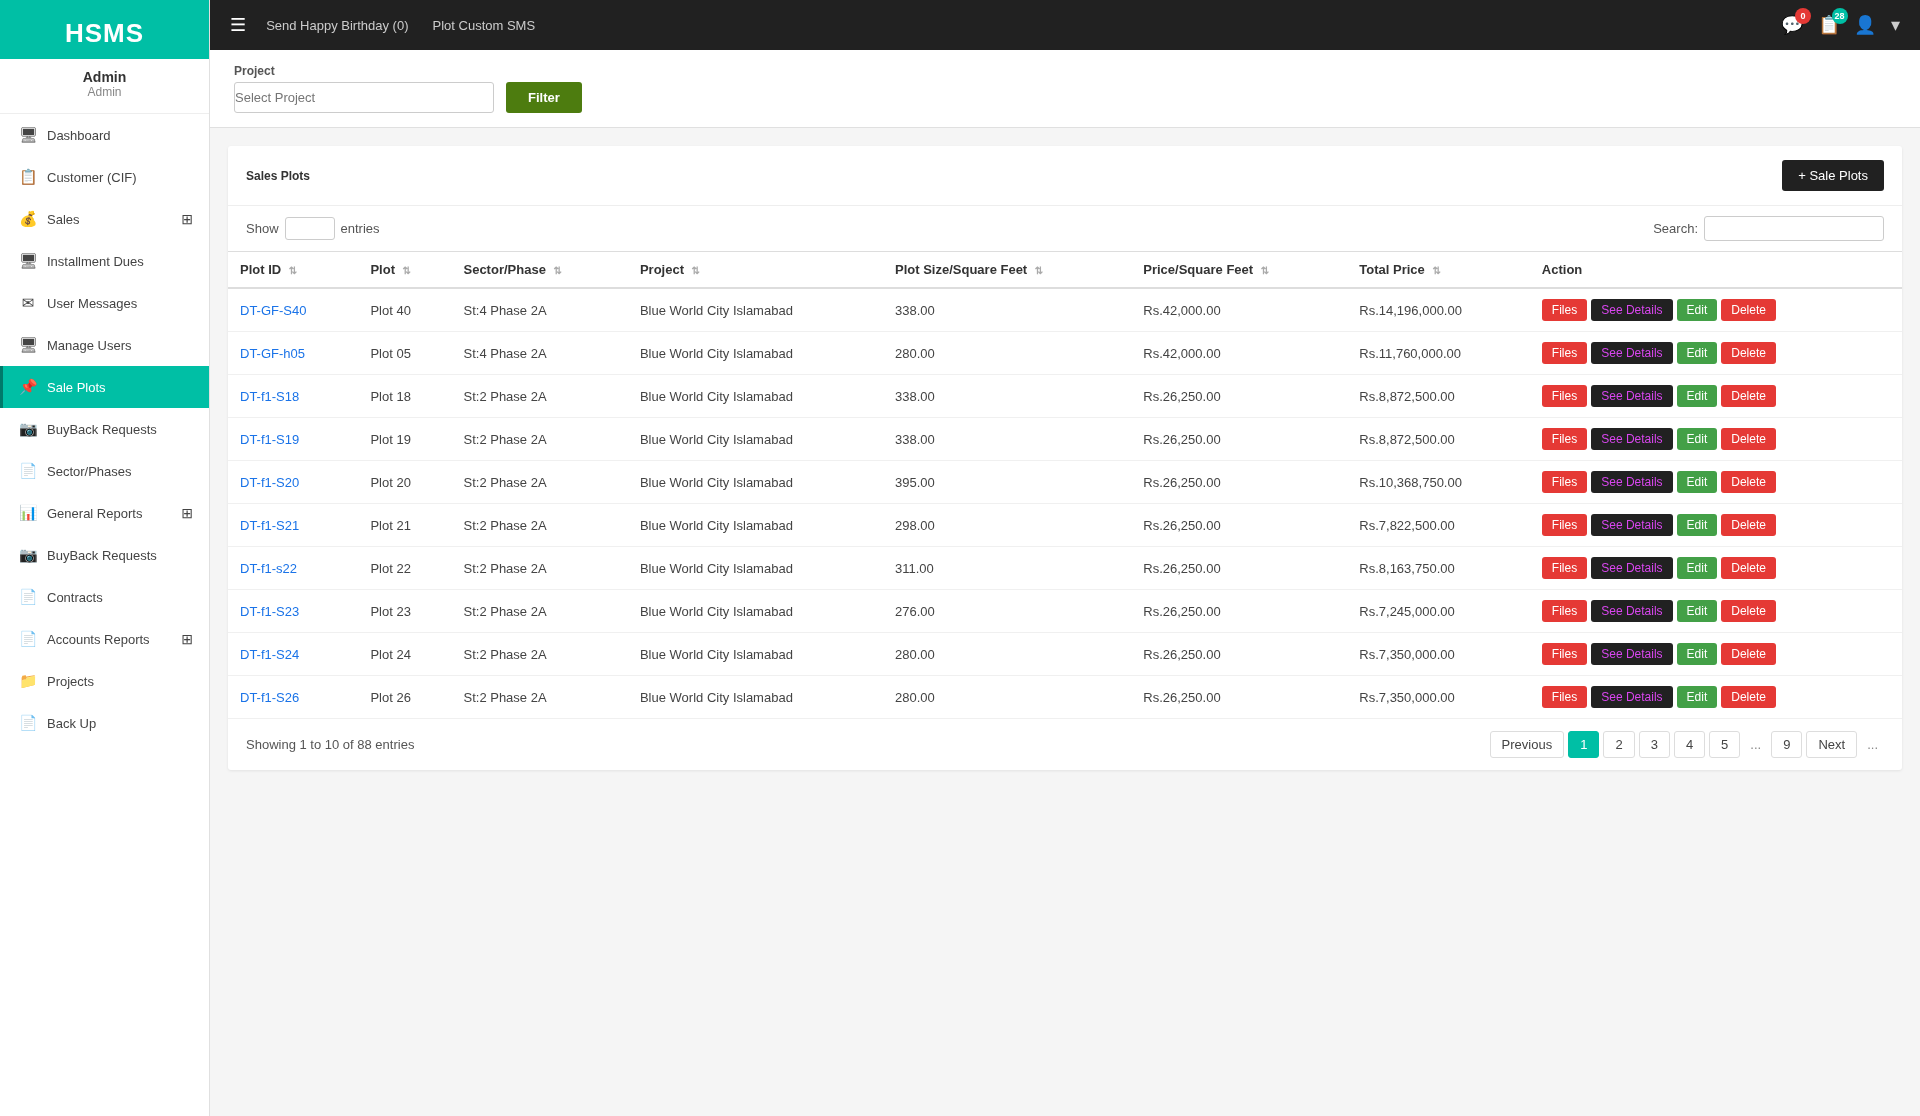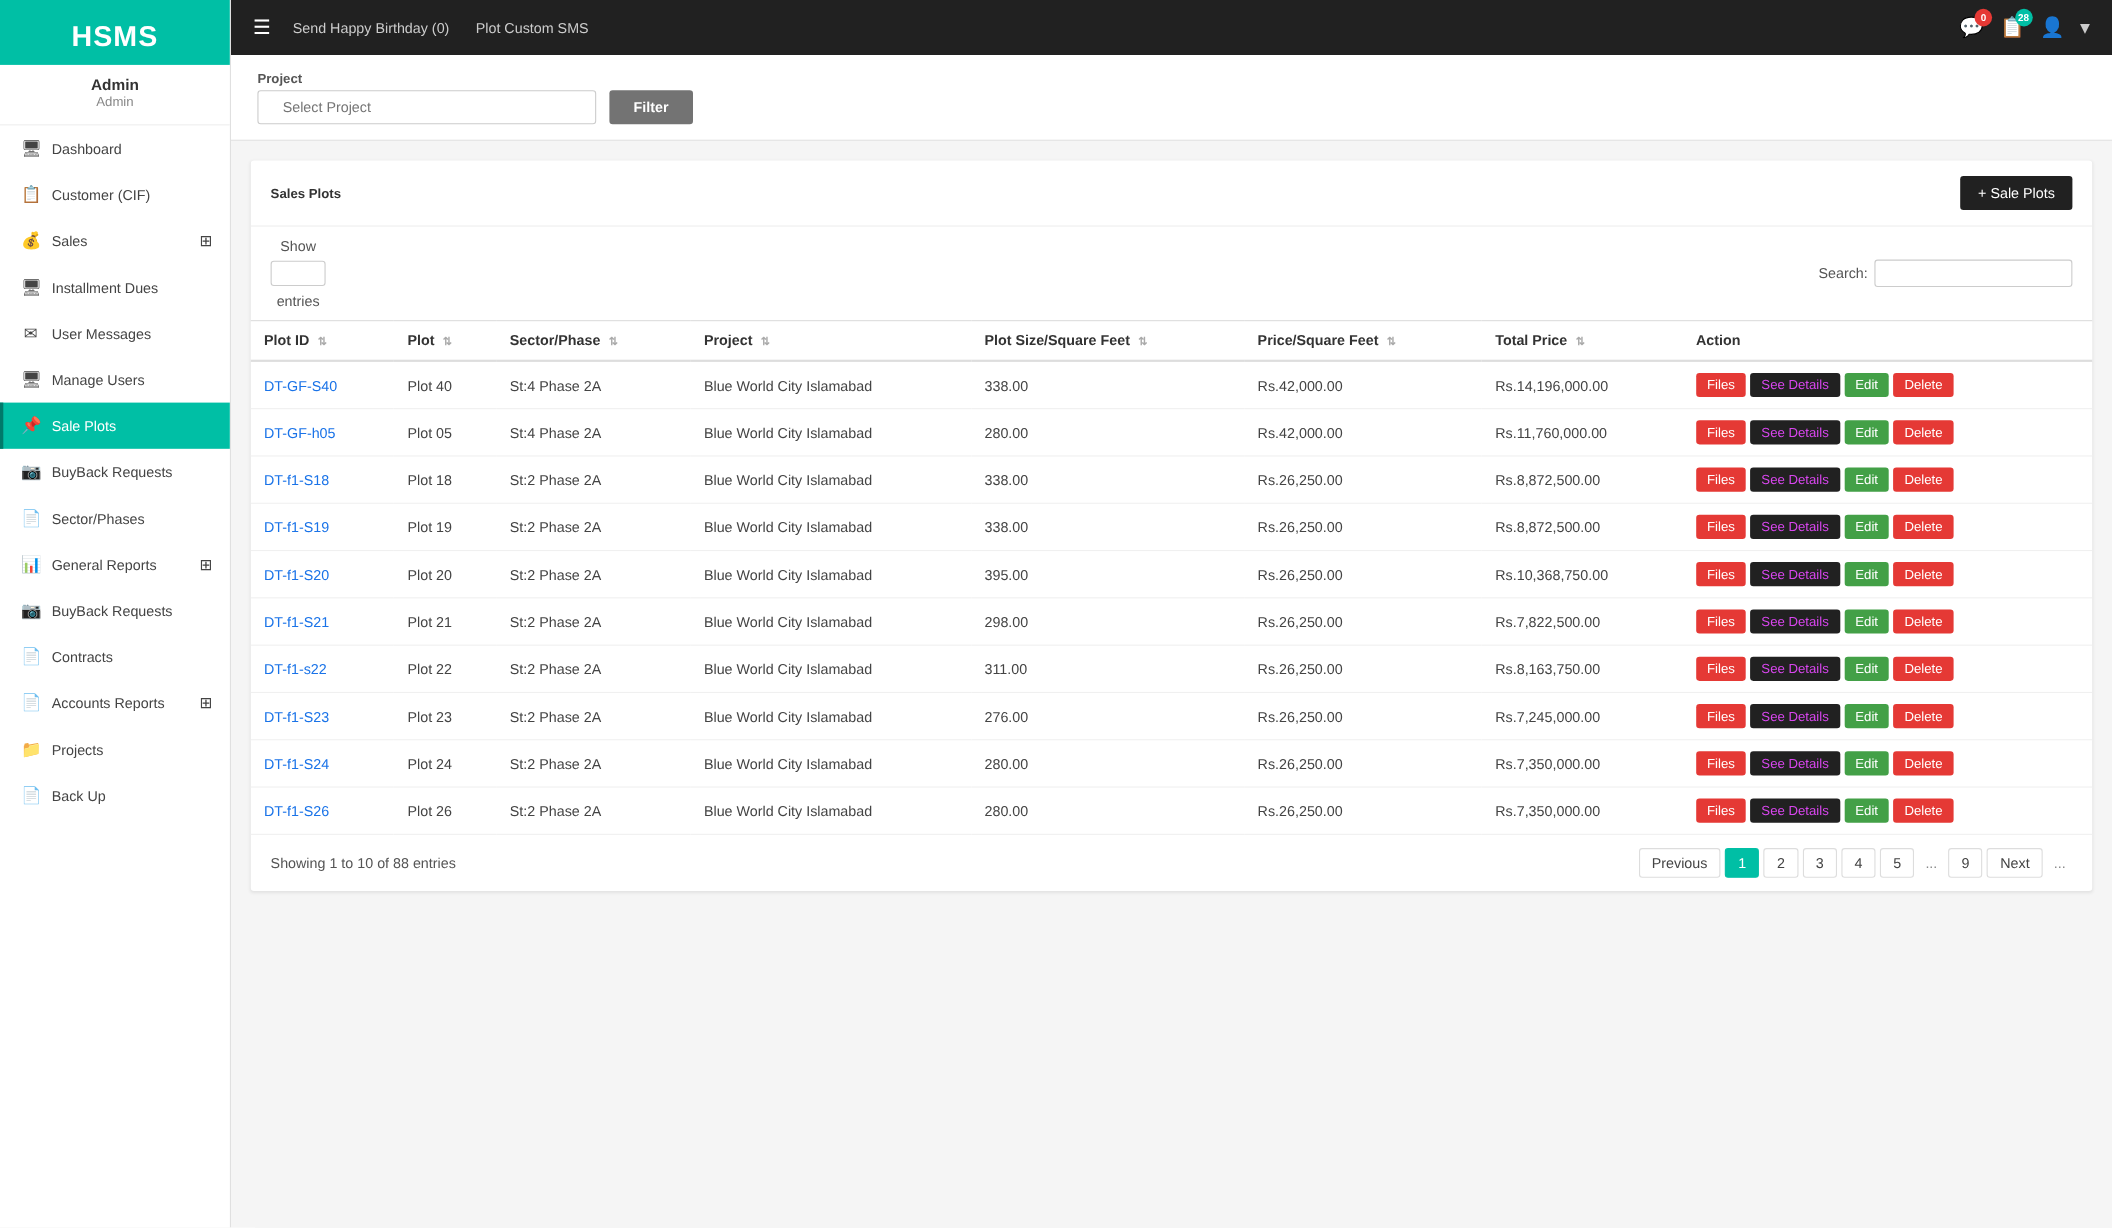--- a/index.html
+++ b/index.html
@@ -113,27 +113,27 @@
       border-bottom: 1px solid #e0e0e0;
       display: flex;
       align-items: flex-end;
       gap: 12px;
     }
     #filter-bar .field-group { display: flex; flex-direction: column; gap: 4px; }
     #filter-bar label { font-size: 12px; color: #555; font-weight: 600; }
     #filter-bar input[type="text"] {
       border: 1px solid #ccc;
       border-radius: 3px;
-      padding: 7px 22px;
-      font-size: 13px;
-      width: 308px;
+      padding: 7px 0;
+      font-size: 13px;
+      width: 260px;
       outline: none;
     }
     #filter-btn {
-      background: #737373;
+      background: #4d7c0f;
       color: #fff;
       border: none;
       padding: 8px 22px;
       border-radius: 3px;
       cursor: pointer;
       font-size: 13px;
       font-weight: bold;
     }
 
     
@@ -164,21 +164,21 @@
       align-items: center;
       gap: 6px;
     }
 
     #table-controls {
       display: flex;
       align-items: center;
       justify-content: space-between;
       padding: 10px 18px;
     }
-    #show-entries { display: flex; align-items: center; gap: 6px; font-size: 13px; color: #555; flex-direction: column; }
+    #show-entries { display: flex; align-items: center; gap: 6px; font-size: 13px; color: #555; }
     #show-entries input {
       width: 50px;
       border: 1px solid #ccc;
       border-radius: 3px;
       padding: 3px 6px;
       text-align: center;
       font-size: 13px;
     }
     #search-box { display: flex; align-items: center; gap: 6px; font-size: 13px; color: #555; }
     #search-box input {

